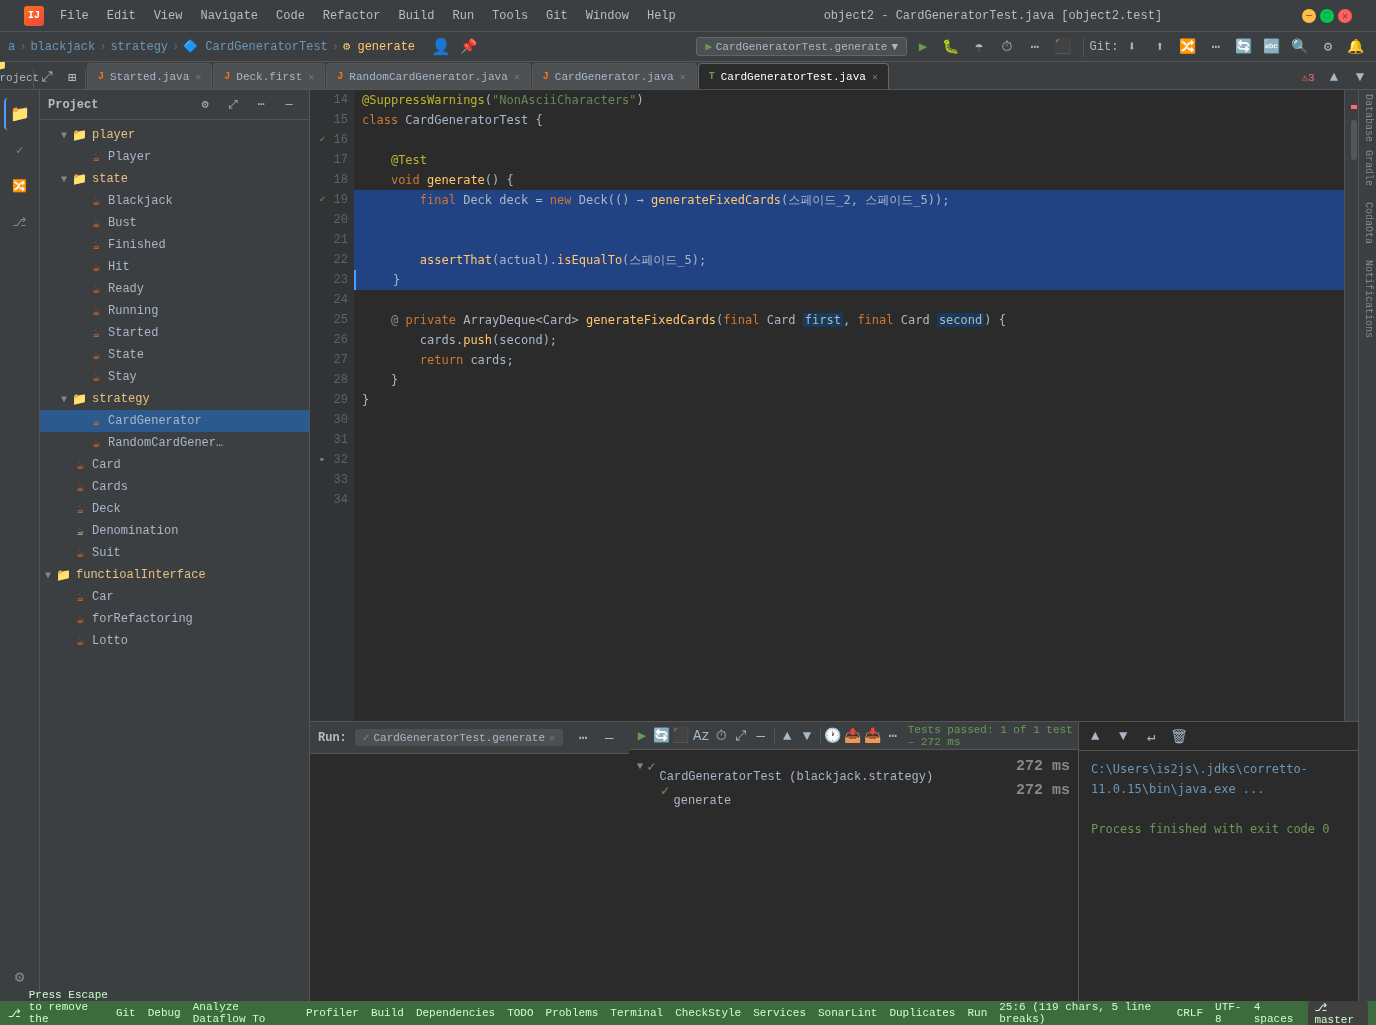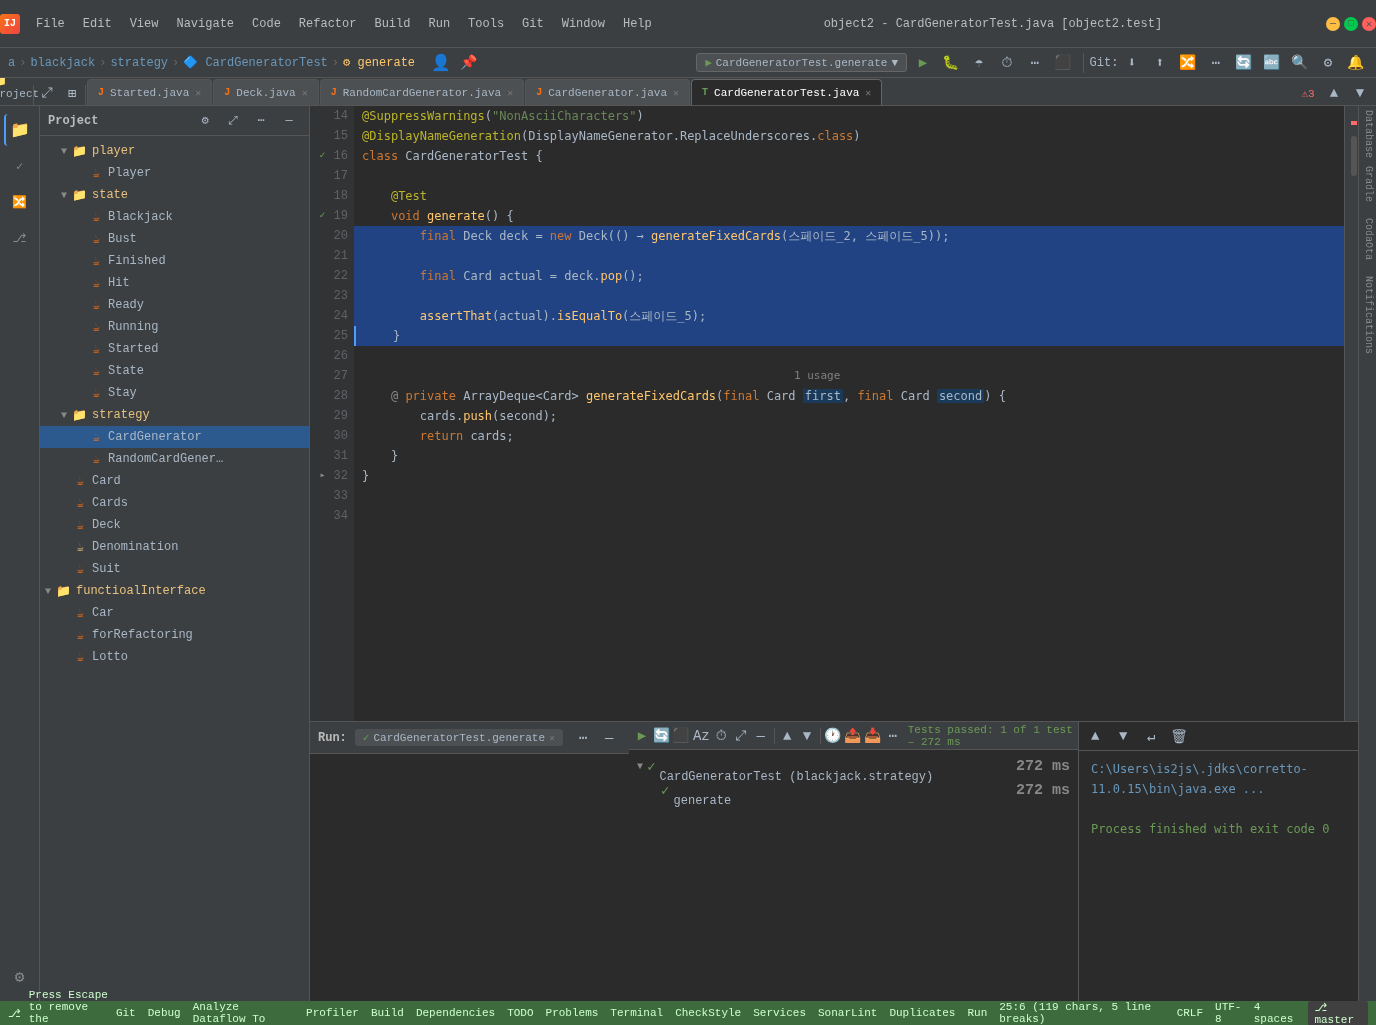--- a/index.html
+++ b/index.html
@@ -11,24 +11,24 @@
       width: 1376px;
       height: 1025px;
       overflow: hidden;
       display: flex;
       flex-direction: column;
     }
 
     
     .title-bar {
       background: #3c3f41;
-      height: 48px;
-      display: flex;
-      align-items: center;
-      padding: 0 0;
+      height: 32px;
+      display: flex;
+      align-items: center;
+      padding: 0 24px;
       gap: 8px;
       flex-shrink: 0;
       border-bottom: 1px solid #555;
     }
     .title-bar-logo {
       width: 20px;
       height: 20px;
       background: linear-gradient(135deg, #f97316, #ef4444);
       border-radius: 3px;
       display: flex;
@@ -556,21 +556,21 @@
     <div class="icon-btn">⊞</div>
     <div style="width:1px;height:20px;background:#555;"></div>
 
     <div class="tab">
       <span class="tab-icon-java" style="font-size:10px;font-weight:bold;">J</span>
       <span>Started.java</span>
       <span class="tab-close">✕</span>
     </div>
     <div class="tab">
       <span class="tab-icon-java" style="font-size:10px;font-weight:bold;">J</span>
-      <span>Deck.java</span>
+      <span>Deck.first</span>
       <span class="tab-close">✕</span>
     </div>
     <div class="tab">
       <span class="tab-icon-java" style="font-size:10px;font-weight:bold;">J</span>
       <span>RandomCardGenerator.java</span>
       <span class="tab-close">✕</span>
     </div>
     <div class="tab">
       <span class="tab-icon-java" style="font-size:10px;font-weight:bold;">J</span>
       <span>CardGenerator.java</span>
@@ -833,33 +833,30 @@
           </div>
           <div class="line-number-row">
               <span>33</span>
             </div>
           <div class="line-number-row">
               <span>34</span>
             </div>
         </div>
         <div class="code-content">
           <div class="code-line"><span class="ann">@SuppressWarnings</span>(<span class="str">"NonAsciiCharacters"</span>)</div>
-          <div class="code-line"><span class="ann">@DisplayNameGeneration</span>(<span class="cls">DisplayNameGenerator</span>.<span class="cls">ReplaceUnderscores</span>.<span class="kw">class</span>)</div>
           <div class="code-line"><span class="kw">class</span> <span class="cls">CardGeneratorTest</span> {</div>
           <div class="code-line"> </div>
           <div class="code-line">    <span class="ann">@Test</span></div>
           <div class="code-line">    <span class="kw">void</span> <span class="fn">generate</span>() {</div>
           <div class="code-line highlighted">        <span class="kw">final</span> <span class="cls">Deck</span> deck = <span class="kw">new</span> <span class="cls">Deck</span>(() → <span class="fn">generateFixedCards</span>(<span class="korean">스페이드_2</span>, <span class="korean">스페이드_5</span>));</div>
           <div class="code-line highlighted"> </div>
-          <div class="code-line highlighted">        <span class="kw">final</span> <span class="cls">Card</span> actual = deck.<span class="fn">pop</span>();</div>
           <div class="code-line highlighted"> </div>
           <div class="code-line highlighted">        <span class="fn">assertThat</span>(actual).<span class="fn">isEqualTo</span>(<span class="korean">스페이드_5</span>);</div>
           <div class="code-line highlighted" style="border-left:2px solid #4a9eff;">    }</div>
           <div class="code-line"> </div>
-          <div class="code-line" style="color:#808080;font-size:11px;padding-left:440px;">1 usage</div>
           <div class="code-line">    <span style="color:#888;">@</span> <span class="kw">private</span> <span class="cls">ArrayDeque</span>&lt;<span class="cls">Card</span>&gt; <span class="fn">generateFixedCards</span>(<span class="kw">final</span> <span class="cls">Card</span> <span style="background:#1a3a5c;padding:0 2px;">first</span>, <span class="kw">final</span> <span class="cls">Card</span> <span style="background:#1a3a5c;padding:0 2px;">second</span>) {</div>
           <div class="code-line">        cards.<span class="fn">push</span>(second);</div>
           <div class="code-line">        <span class="kw">return</span> cards;</div>
           <div class="code-line">    }</div>
           <div class="code-line">}</div>
           <div class="code-line"> </div>
         </div>
         <div class="editor-scrollbar">
           <div style="position:relative;flex:1;width:100%;">
             <div style="width:6px;height:4px;background:#ff6b6b;position:absolute;right:1px;top:15px;"></div>

